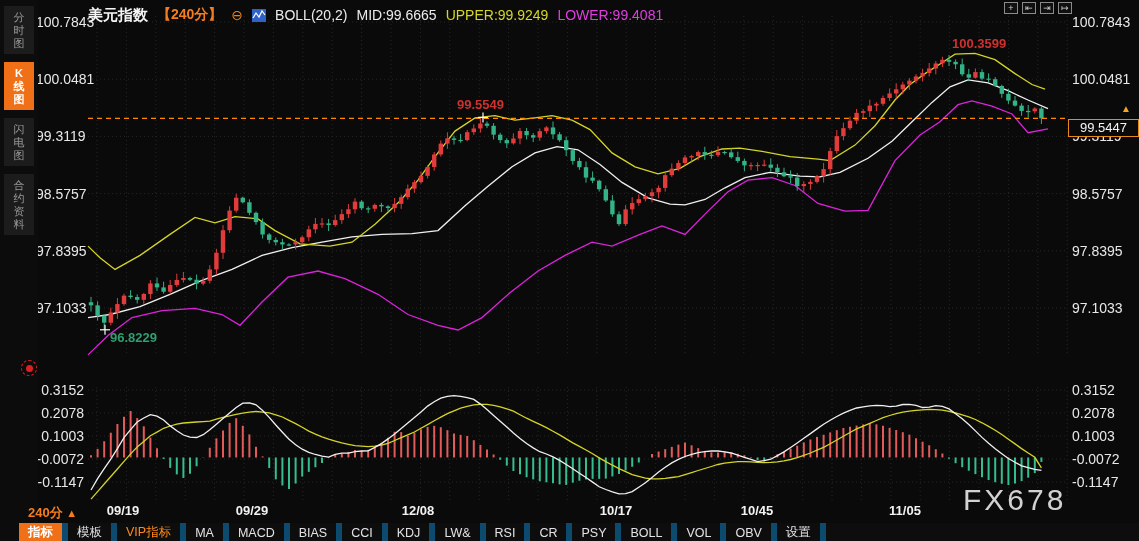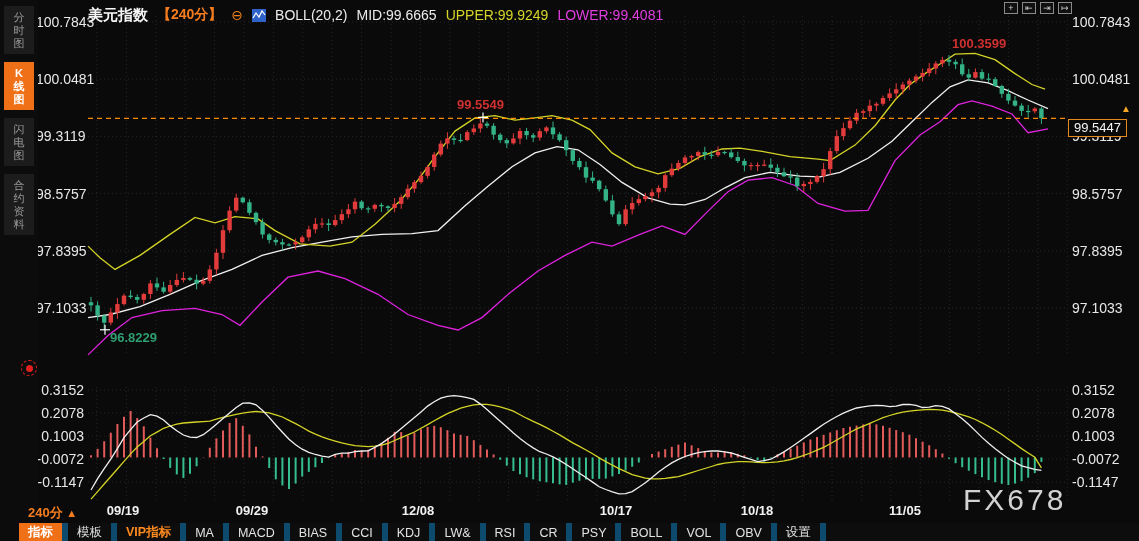--- a/index.html
+++ b/index.html
@@ -30,37 +30,37 @@
   #tr-icons{position:absolute;left:1004px;top:2px;display:flex;gap:4px;z-index:6;}
   .tr-btn{width:14px;height:12px;border:1px solid #8a8a8a;background:#101010;color:#cfcfcf;
           font-size:9px;line-height:10px;text-align:center;cursor:pointer;}
   
   .ax{position:absolute;font-size:14px;color:#e8e8e8;z-index:3;white-space:nowrap;}
   .ax-left{width:48px;text-align:right;}
   .anno{position:absolute;font-weight:bold;font-size:13px;z-index:4;white-space:nowrap;}
   .anno.red{color:#cf3030;}
   .anno.green{color:#2f9e71;}
   #price-tag{position:absolute;z-index:7;background:#0a0a0a;border:1.5px solid #e78a19;
-             color:#f5f5f5;font-size:13px;padding:0 5px;line-height:16px;}
+             color:#f5f5f5;font-size:13px;padding:0 11px;line-height:16px;}
   #price-arrow{position:absolute;z-index:7;color:#f5a623;font-size:10px;line-height:10px;}
   #macd-header{position:absolute;left:95px;top:370px;display:flex;gap:10px;font-size:14px;z-index:6;white-space:nowrap;}
   
   #period-label{position:absolute;left:28px;top:504px;color:#f57d1f;font-weight:bold;font-size:13px;z-index:6;}
   #period-label .tri{font-size:11px;}
   .xdate{position:absolute;top:503px;transform:translateX(-50%);color:#f2f2f2;font-weight:bold;
          font-size:13px;z-index:4;}
   #watermark{position:absolute;left:963px;top:483px;font-size:30px;letter-spacing:3px;color:#d2d2d2;
              z-index:4;font-family:"Liberation Sans","DejaVu Sans",sans-serif;}
   
   #toolbar{position:absolute;left:19px;right:0;top:523px;height:18px;background:#0d0d0d;
            display:flex;align-items:stretch;z-index:6;}
   .tb-item{padding:1px 9px 0 9px;font-size:12.5px;color:#e3e3e3;border-right:6px solid #0c4a6e;
            display:flex;align-items:center;cursor:pointer;white-space:nowrap;}
   .tb-item.active{background:#f07018;color:#fff;font-weight:bold;}
-  .tb-item.vip{color:#ff8a1e;font-weight:bold;}
+  .tb-item.vip{color:#ff8a1e;font-weight:normal;}
   #chart-svg{position:absolute;left:0;top:0;z-index:1;}
 </style>
 </head>
 <body>
 
 <div id="app">
   <svg id="chart-svg" width="1139" height="541">
       <g>
         <line x1="97" y1="16" x2="97" y2="356" stroke="#262626" stroke-width="1" stroke-dasharray="1,3"></line>
         <line x1="97" y1="387" x2="97" y2="500" stroke="#262626" stroke-width="1" stroke-dasharray="1,3"></line>
@@ -701,15 +701,15 @@
     <div class="ax" style="left: 1072px; top: 450.995px;">-0.0072</div>
     <div class="ax ax-left" style="left: 36px; top: 474px;">-0.1147</div>
     <div class="ax" style="left: 1072px; top: 474px;">-0.1147</div>
     <div class="anno green" style="left: 110px; top: 330px;">96.8229</div>
     <div class="anno red" style="left: 457px; top: 97px;">99.5549</div>
     <div class="anno red" style="left: 952px; top: 36px;">100.3599</div>
     <div class="xdate" style="left: 123px;">09/19</div>
     <div class="xdate" style="left: 252px;">09/29</div>
     <div class="xdate" style="left: 418px;">12/08</div>
     <div class="xdate" style="left: 616px;">10/17</div>
-    <div class="xdate" style="left: 757px;">10/18</div>
+    <div class="xdate" style="left: 757px;">10/45</div>
     <div class="xdate" style="left: 905px;">11/05</div>
   </div>
 
 </body></html>

